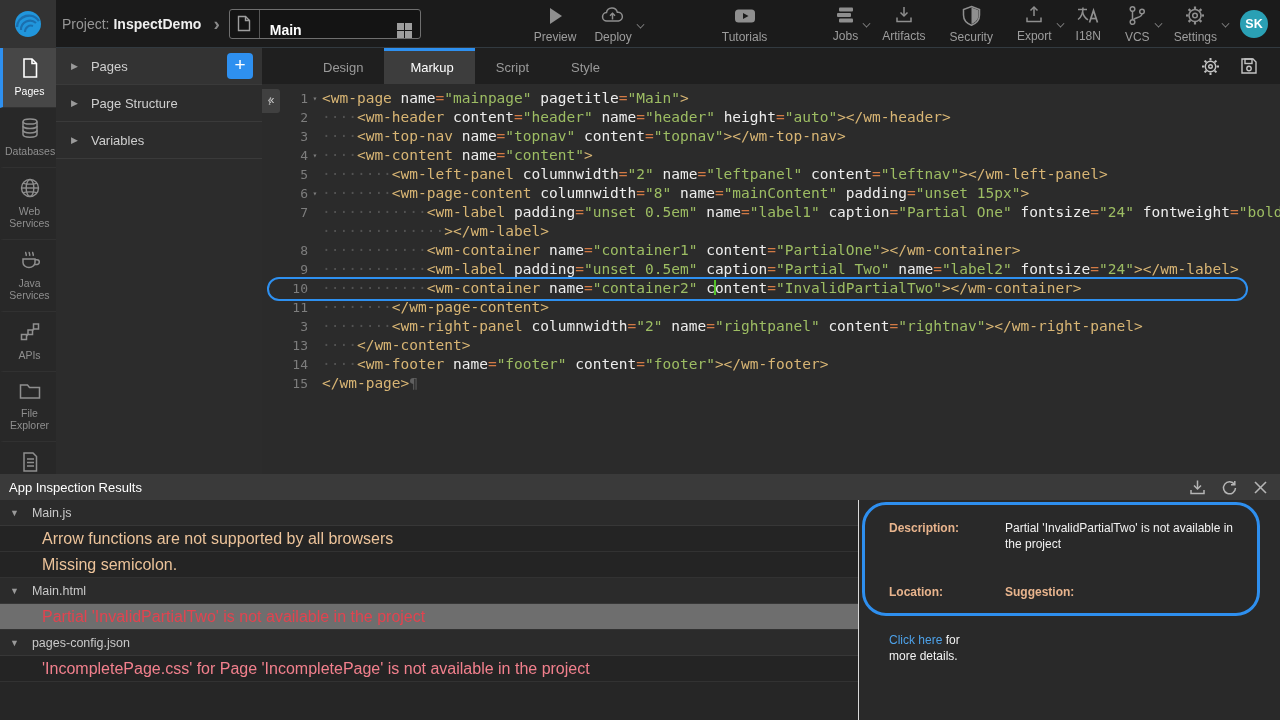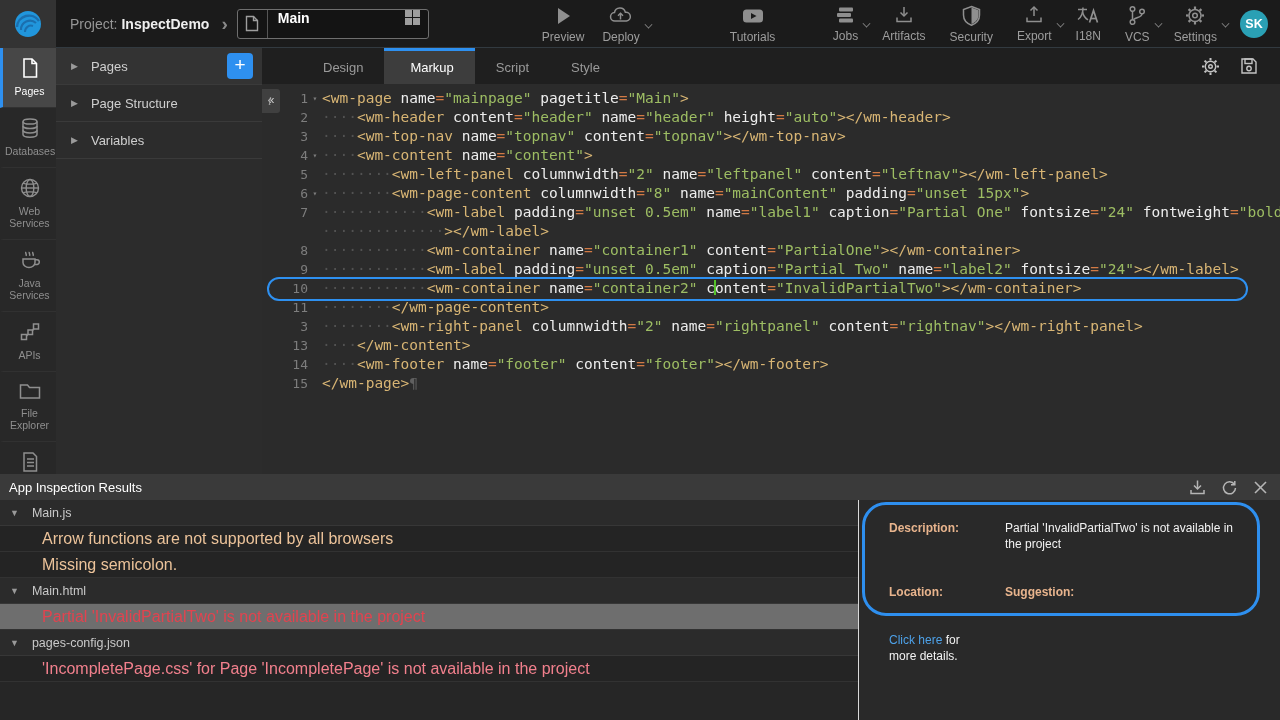--- a/index.html
+++ b/index.html
@@ -4,24 +4,24 @@
 <style>
   * { margin:0; padding:0; box-sizing:border-box; }
   html,body { width:1280px; height:720px; overflow:hidden; background:#1a1a1a;
     font-family:"Liberation Sans", sans-serif; -webkit-font-smoothing:antialiased; }
   svg { display:block; }
 
   
   .topbar { position:absolute; left:0; top:0; width:1280px; height:48px; background:#1b1b1b;
     display:flex; align-items:center; border-bottom:1px solid #323a40; z-index:5; }
   .logo-box { width:56px; height:48px; background:#333; display:flex; align-items:center; justify-content:center; flex:none; }
-  .proj { margin-left:14px; font-size:14px; color:#969696; white-space:nowrap; }
+  .proj { margin-left:6px; font-size:14px; color:#969696; white-space:nowrap; }
   .proj b { color:#efefef; font-weight:bold; margin-left:4px; }
   .big-chev { color:#8a8a8a; font-size:19px; margin:0 9px 0 12px; font-weight:bold; }
-  .page-sel { display:flex; align-items:flex-start; width:192px; height:30px; background:#141414;
+  .page-sel { display:flex; align-items:flex-end; width:192px; height:30px; background:#141414;
     border:1px solid #6f6f6f; border-radius:3px; flex:none; }
   .page-sel .doc { width:30px; height:28px; border-right:1px solid #565656; display:flex; align-items:center; justify-content:center; }
   .page-sel .lbl { flex:1; padding-left:10px; color:#fff; font-weight:bold; font-size:14px; }
   .page-sel .grid { margin-right:8px; width:15px; height:15px; display:grid; grid-template-columns:7px 7px; gap:1.5px; }
   .page-sel .grid i { background:#9e9e9e; width:7px; height:7px; }
   .tb-item { display:flex; flex-direction:column; align-items:center; gap:4px; color:#9d9d9d;
     font-size:12px; position:relative; padding:2px 9px 0; cursor:pointer; }
   .tb-item .chev { position:absolute; right:-3px; top:17px; width:8px; height:8px; }
   .chev::before { content:''; position:absolute; left:1px; top:0; width:6px; height:6px;
     border-right:1.6px solid #8d8d8d; border-bottom:1.6px solid #8d8d8d; transform:rotate(45deg) scale(.8); }

